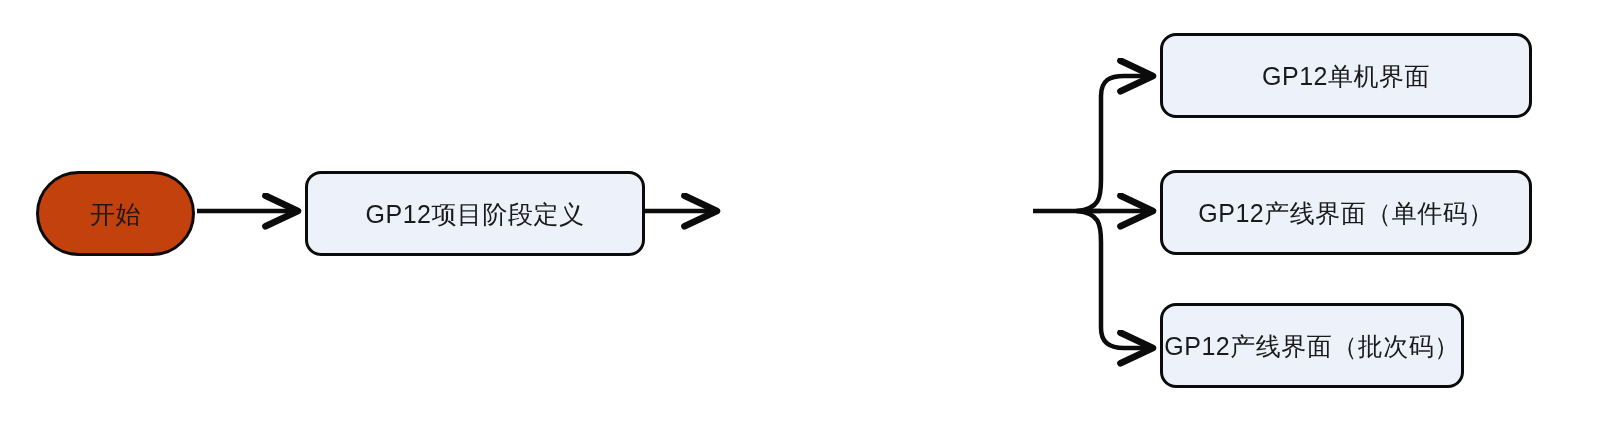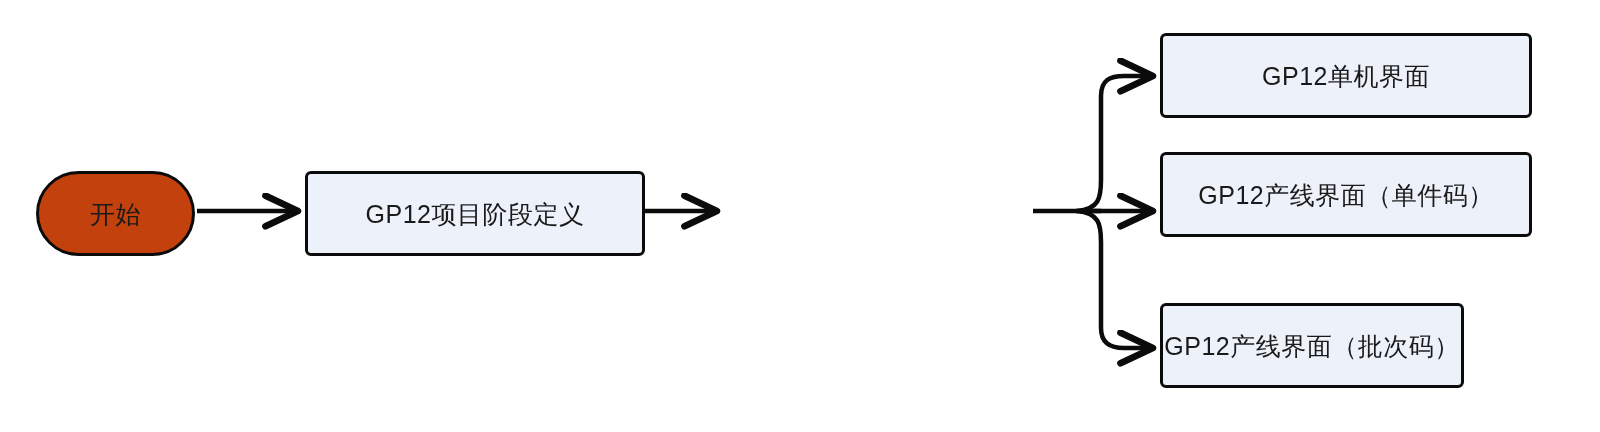--- a/index.html
+++ b/index.html
@@ -28,21 +28,21 @@
   .node {
     position: absolute;
     box-sizing: border-box;
     display: flex;
     align-items: center;
     justify-content: center;
     text-align: center;
     color: #1a1a1a;
     border: 3px solid #0b0b0b;
     background: #EDF1FA;
-    border-radius: 6px;
+    border-radius: 16px;
     font-size: 25px;
     letter-spacing: 0.5px;
     line-height: 1.2;
     white-space: nowrap;
   }
   .node.start {
     background: #c2410c;
     border-radius: 999px;
   }
   .node-label {
@@ -93,21 +93,21 @@
 
   <div class="node" style="left:305px; top:171px; width:340px; height:85px;">
     <span class="node-label">GP12项目阶段定义</span>
   </div>
 
 
   <div class="node" style="left:1160px; top:33px; width:372px; height:85px;">
     <span class="node-label">GP12单机界面</span>
   </div>
 
-  <div class="node" style="left:1160px; top:152px; width:372px; height:85px;">
+  <div class="node" style="left:1160px; top:170px; width:372px; height:85px;">
     <span class="node-label">GP12产线界面（单件码）</span>
   </div>
 
   <div class="node" style="left:1160px; top:303px; width:304px; height:85px;">
     <span class="node-label">GP12产线界面（批次码）</span>
   </div>
 
 </div>
 
 </body></html>

